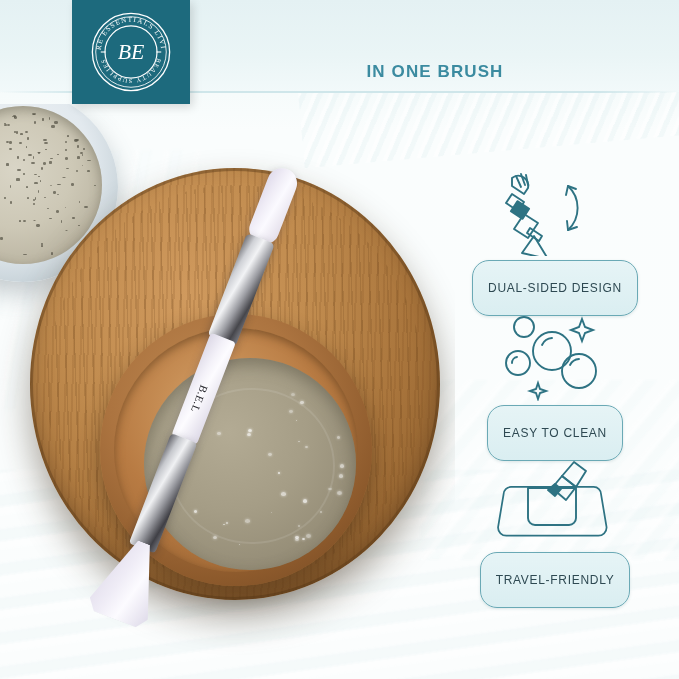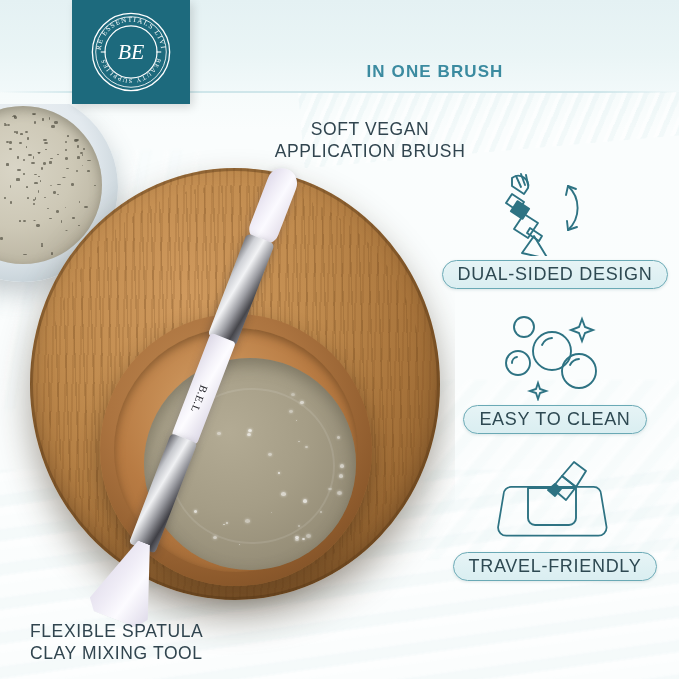--- a/index.html
+++ b/index.html
@@ -118,21 +118,21 @@
 
   
   .feature{position:absolute;width:230px;left:440px;display:flex;flex-direction:column;
     align-items:center;}
   #feature-dual{top:160px;}
   #feature-clean{top:305px;}
   #feature-travel{top:452px;}
   .f-icon{height:96px;display:flex;align-items:center;justify-content:center;}
   .pill{margin-top:4px;border:1.6px solid #6aa9b5;border-radius:17px;
     background:linear-gradient(180deg,#e6f4f6 0%,#daeef1 100%);
-    padding:3px 15px;font-size:18px;color:#2e4952;letter-spacing:.7px;white-space:nowrap;
+    padding:20px 15px;font-size:12px;color:#2e4952;letter-spacing:.7px;white-space:nowrap;
     box-shadow:0 1px 3px rgba(80,120,130,.18);}
 </style>
 </head>
 <body>
 
 <div id="stage">
 
   <div class="swirl sw1"></div>
   <div class="swirl sw2"></div>
   <div class="swirl sw3"></div>
@@ -322,28 +322,20 @@
         <textPath href="#arcBot" startOffset="50%" text-anchor="middle">BEAUTY SUPPLIES</textPath>
       </text>
       <text x="50" y="58" fill="#ffffff" font-family="Liberation Serif, serif" font-size="26" font-style="italic" text-anchor="middle">BE</text>
       <line x1="14" y1="50" x2="20" y2="50" stroke="#ffffff" stroke-width="1.3"></line>
       <line x1="80" y1="50" x2="86" y2="50" stroke="#ffffff" stroke-width="1.3"></line>
     </svg>
   </div>
 
   <div class="subtitle">IN ONE BRUSH</div>
 
-  <div class="callout" id="brush-callout">
-    <span class="l">SOFT VEGAN</span>
-    <span class="l">APPLICATION BRUSH</span>
-  </div>
-  <div class="callout" id="spatula-callout">
-    <span class="l">FLEXIBLE SPATULA</span>
-    <span class="l">CLAY MIXING TOOL</span>
-  </div>
 
   <div class="feature" id="feature-dual">
     <div class="f-icon">
       <svg width="130" height="96" viewBox="0 0 130 96">
         <g stroke="#2e7383" stroke-width="1.9" fill="none" stroke-linecap="round" stroke-linejoin="round">
           <path d="M22 18 a10 10 0 0 1 16 10 l-4 6 -12 -8 z"></path>
           <path d="M26 16 l5 11 M31 14 l4 11 M36 15 l2 10"></path>
           <path d="M22 34 l12 8 -6 9 -12 -8 z"></path>
           <rect x="23" y="44" width="14" height="12" transform="rotate(33 30 50)" fill="#2e7383"></rect>
           <path d="M28 52 l14 9 -10 15 -14 -9 z" transform="translate(6,2)"></path>

